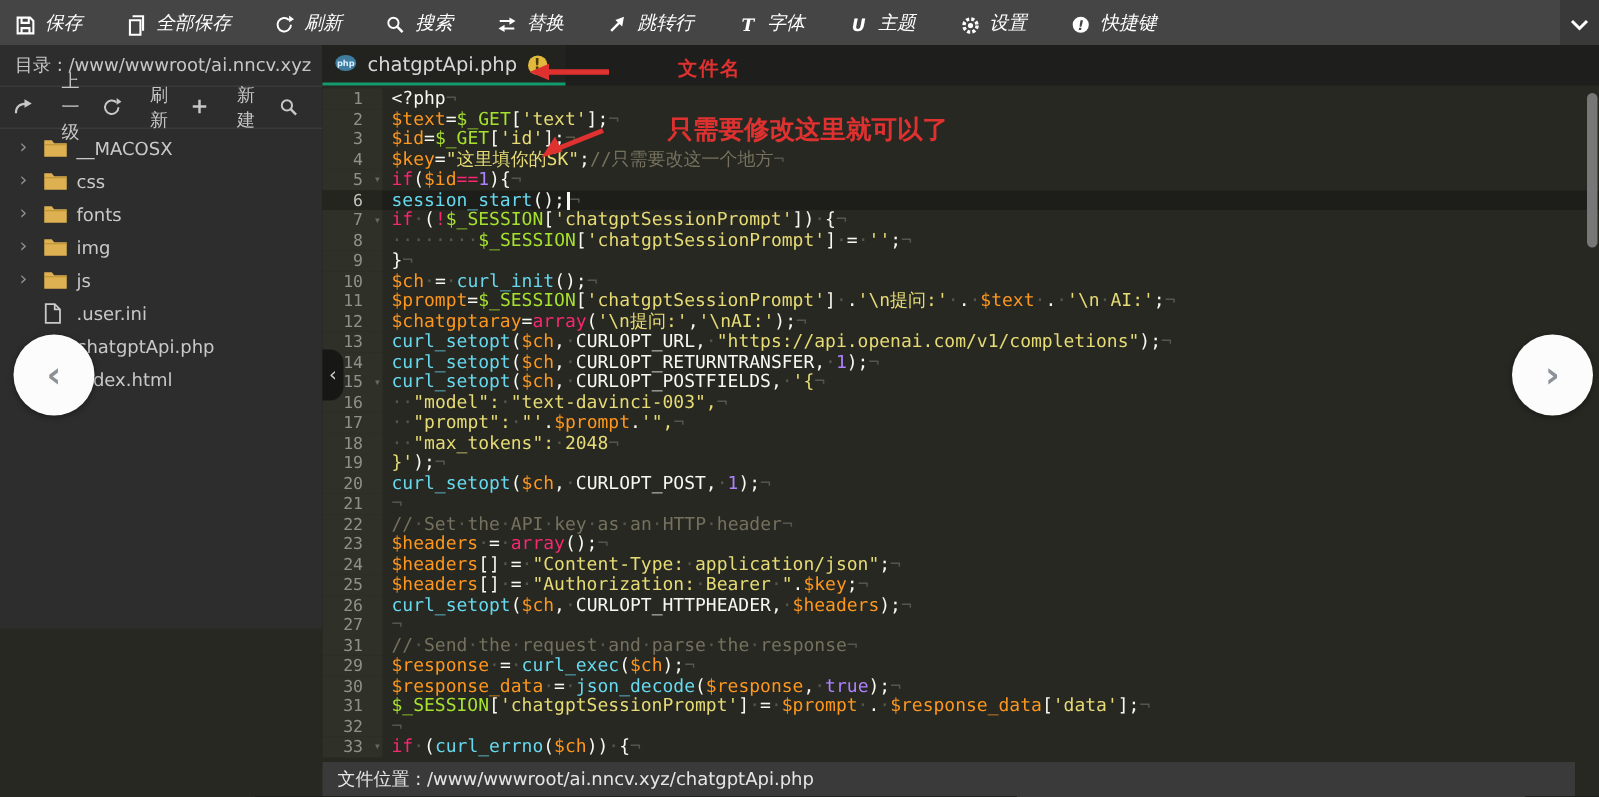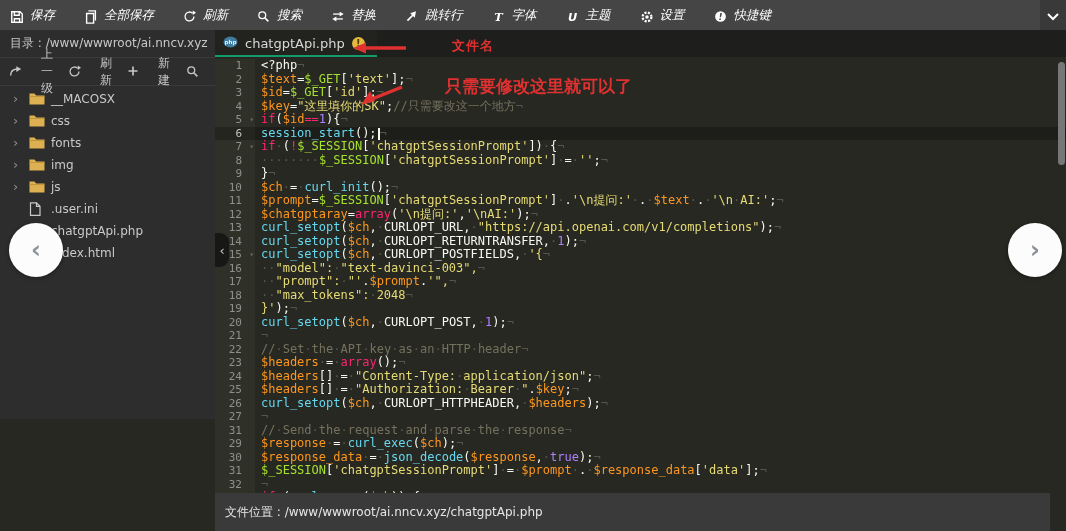--- a/index.html
+++ b/index.html
@@ -51,21 +51,21 @@
   .tk-w{color:var(--tk-w,#f8f8f2)} .tk-v{color:var(--tk-v,#fd971f)}
   .tk-g{color:var(--tk-g,#a6e22e)} .tk-f{color:var(--tk-f,#66d9ef)}
   .tk-k{color:var(--tk-k,#f92672)} .tk-s{color:var(--tk-s,#e6db74)}
   .tk-n{color:var(--tk-n,#ae81ff)} .tk-c{color:var(--tk-c,#75715e)}
   .iv{ color:var(--tk-iv,#52534a); }
   .caret{ display:inline-block; width:0; height:12px; border-left:2px solid #f8f8f0;
     vertical-align:text-bottom; margin-left:1px; }
   .vscroll{ position:absolute; right:1px; top:32px; width:7px; height:103px;
     background:#777; border-radius:4px; cursor:pointer; }
   
-  .statusbar{ position:absolute; left:215px; right:16px; bottom:0; height:38px; background:#3a3a3a;
+  .statusbar{ position:absolute; left:215px; right:16px; bottom:0; height:23px; background:#3a3a3a;
     display:flex; align-items:center; font-size:12px; color:#e6e6e6; }
   .st-left{ padding-left:10px; flex:1; white-space:nowrap; }
   .st-item{ padding:0 13px; height:15px; display:flex; align-items:center;
     border-left:1px solid #585858; white-space:nowrap; cursor:pointer; }
   .st-item:first-of-type{ border-left:none; }
   
   .circle-btn{ position:absolute; width:54px; height:54px; border-radius:50%; background:#fcfcfc;
     box-shadow:0 1px 4px rgba(0,0,0,.4); display:flex; align-items:center; justify-content:center;
     color:#8b9196; font-size:24px; font-weight:bold; cursor:pointer; z-index:30; }
   .circle-left{ left:9px; top:223px; } .circle-right{ left:1008px; top:223px; }

